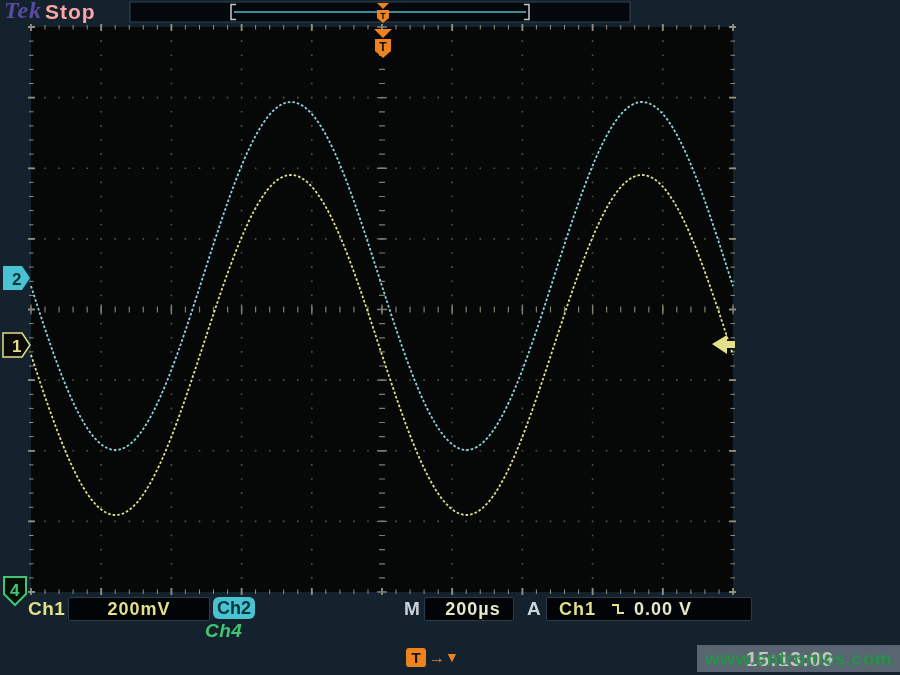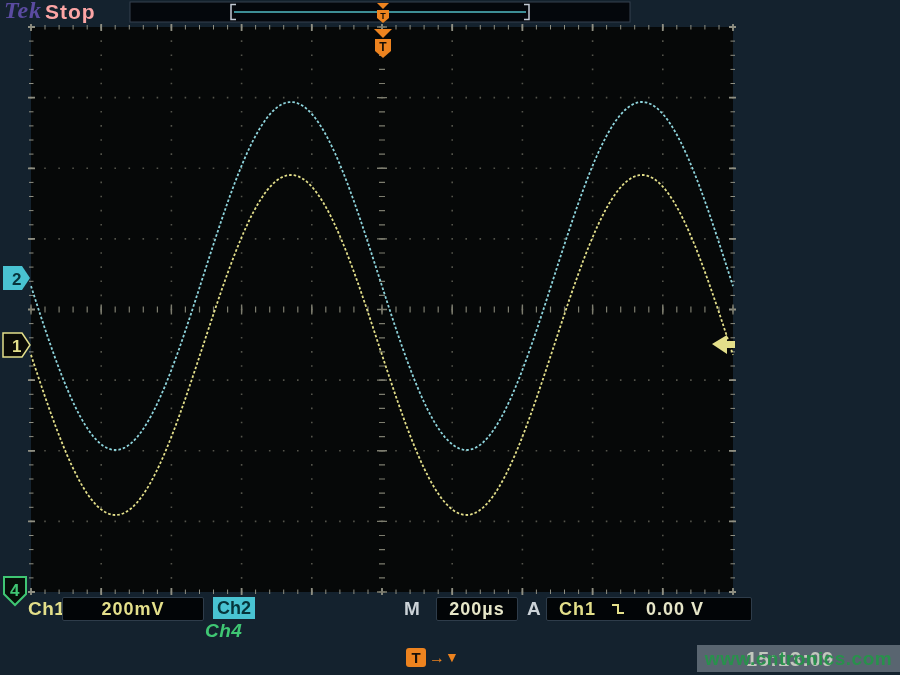--- a/index.html
+++ b/index.html
@@ -8,33 +8,33 @@
   #scope-svg{position:absolute;left:0;top:0;z-index:1;}
   .abs{position:absolute;z-index:3;}
   .logo{left:4px;top:-3px;font:italic 900 24px "Liberation Serif",serif;color:#5a4ba0;letter-spacing:1px;}
   .status{left:45px;top:0px;font:bold 21px "Liberation Sans",sans-serif;color:#fca5a5;letter-spacing:1px;}
   .rbox{position:absolute;background:#020507;border:1px solid #2e3c4a;border-radius:2px;
         display:flex;align-items:center;justify-content:center;
         font:bold 18px "Liberation Sans",sans-serif;letter-spacing:1px;z-index:3;}
   .lbl{position:absolute;font:bold 19px "Liberation Sans",sans-serif;letter-spacing:.5px;z-index:3;}
   .c-ch1{color:var(--c-ch1);} .c-ch2{color:var(--c-ch2);} .c-ch4{color:var(--c-ch4);font-style:italic;}
   .c-pale{color:var(--c-pale);} .c-white{color:var(--c-white);}
-  .ch2tag{position:absolute;background:var(--c-ch2_solid);color:#06343b;border-radius:0;
+  .ch2tag{position:absolute;background:var(--c-ch2_solid);color:#06343b;border-radius:6px;
         display:flex;align-items:center;justify-content:center;
         font:bold 18px "Liberation Sans",sans-serif;z-index:3;}
   .ttime-icon{position:absolute;width:20px;height:19px;background:var(--c-orange);border-radius:3px;
         display:flex;align-items:center;justify-content:center;color:#18100a;
         font:bold 15px "Liberation Sans",sans-serif;z-index:3;}
   .orange-glyph{position:absolute;color:var(--c-orange);font:bold 16px "Liberation Sans",sans-serif;z-index:3;}
   .dt{position:absolute;font:bold 20px "Liberation Sans",sans-serif;color:var(--c-pale);letter-spacing:1px;z-index:3;}
   #watermark-band{position:absolute;left:697px;top:645px;width:203px;height:27px;
         background:rgba(158,168,177,.5);display:flex;align-items:center;justify-content:center;z-index:4;}
   #watermark-text{font:bold 19px "Liberation Sans",sans-serif;color:rgba(38,148,74,.95);letter-spacing:.5px;}
   .trigflex{gap:0;justify-content:flex-start;padding-left:12px;}
-  .trigflex .t-src{margin-right:14px;} .trigflex .t-lvl{margin-left:20px;}
+  .trigflex .t-src{margin-right:14px;} .trigflex .t-lvl{margin-left:8px;}
 </style>
 </head>
 <body>
 
 <div id="stage">
 
   <svg id="scope-svg" width="900" height="675">
     <rect id="grat-bg" x="31" y="27" width="702" height="565" fill="#060808"></rect>
     <g id="grid-layer">
         <path d="M100.4,27.0 h1.6 M100.4,41.1 h1.6 M100.4,55.3 h1.6 M100.4,69.4 h1.6 M100.4,83.5 h1.6 M100.4,97.6 h1.6 M100.4,111.8 h1.6 M100.4,125.9 h1.6 M100.4,140.0 h1.6 M100.4,154.1 h1.6 M100.4,168.3 h1.6 M100.4,182.4 h1.6 M100.4,196.5 h1.6 M100.4,210.6 h1.6 M100.4,224.8 h1.6 M100.4,238.9 h1.6 M100.4,253.0 h1.6 M100.4,267.1 h1.6 M100.4,281.3 h1.6 M100.4,295.4 h1.6 M100.4,309.5 h1.6 M100.4,323.6 h1.6 M100.4,337.8 h1.6 M100.4,351.9 h1.6 M100.4,366.0 h1.6 M100.4,380.1 h1.6 M100.4,394.3 h1.6 M100.4,408.4 h1.6 M100.4,422.5 h1.6 M100.4,436.6 h1.6 M100.4,450.8 h1.6 M100.4,464.9 h1.6 M100.4,479.0 h1.6 M100.4,493.1 h1.6 M100.4,507.3 h1.6 M100.4,521.4 h1.6 M100.4,535.5 h1.6 M100.4,549.6 h1.6 M100.4,563.8 h1.6 M100.4,577.9 h1.6 M100.4,592.0 h1.6 M170.6,27.0 h1.6 M170.6,41.1 h1.6 M170.6,55.3 h1.6 M170.6,69.4 h1.6 M170.6,83.5 h1.6 M170.6,97.6 h1.6 M170.6,111.8 h1.6 M170.6,125.9 h1.6 M170.6,140.0 h1.6 M170.6,154.1 h1.6 M170.6,168.3 h1.6 M170.6,182.4 h1.6 M170.6,196.5 h1.6 M170.6,210.6 h1.6 M170.6,224.8 h1.6 M170.6,238.9 h1.6 M170.6,253.0 h1.6 M170.6,267.1 h1.6 M170.6,281.3 h1.6 M170.6,295.4 h1.6 M170.6,309.5 h1.6 M170.6,323.6 h1.6 M170.6,337.8 h1.6 M170.6,351.9 h1.6 M170.6,366.0 h1.6 M170.6,380.1 h1.6 M170.6,394.3 h1.6 M170.6,408.4 h1.6 M170.6,422.5 h1.6 M170.6,436.6 h1.6 M170.6,450.8 h1.6 M170.6,464.9 h1.6 M170.6,479.0 h1.6 M170.6,493.1 h1.6 M170.6,507.3 h1.6 M170.6,521.4 h1.6 M170.6,535.5 h1.6 M170.6,549.6 h1.6 M170.6,563.8 h1.6 M170.6,577.9 h1.6 M170.6,592.0 h1.6 M240.8,27.0 h1.6 M240.8,41.1 h1.6 M240.8,55.3 h1.6 M240.8,69.4 h1.6 M240.8,83.5 h1.6 M240.8,97.6 h1.6 M240.8,111.8 h1.6 M240.8,125.9 h1.6 M240.8,140.0 h1.6 M240.8,154.1 h1.6 M240.8,168.3 h1.6 M240.8,182.4 h1.6 M240.8,196.5 h1.6 M240.8,210.6 h1.6 M240.8,224.8 h1.6 M240.8,238.9 h1.6 M240.8,253.0 h1.6 M240.8,267.1 h1.6 M240.8,281.3 h1.6 M240.8,295.4 h1.6 M240.8,309.5 h1.6 M240.8,323.6 h1.6 M240.8,337.8 h1.6 M240.8,351.9 h1.6 M240.8,366.0 h1.6 M240.8,380.1 h1.6 M240.8,394.3 h1.6 M240.8,408.4 h1.6 M240.8,422.5 h1.6 M240.8,436.6 h1.6 M240.8,450.8 h1.6 M240.8,464.9 h1.6 M240.8,479.0 h1.6 M240.8,493.1 h1.6 M240.8,507.3 h1.6 M240.8,521.4 h1.6 M240.8,535.5 h1.6 M240.8,549.6 h1.6 M240.8,563.8 h1.6 M240.8,577.9 h1.6 M240.8,592.0 h1.6 M311.0,27.0 h1.6 M311.0,41.1 h1.6 M311.0,55.3 h1.6 M311.0,69.4 h1.6 M311.0,83.5 h1.6 M311.0,97.6 h1.6 M311.0,111.8 h1.6 M311.0,125.9 h1.6 M311.0,140.0 h1.6 M311.0,154.1 h1.6 M311.0,168.3 h1.6 M311.0,182.4 h1.6 M311.0,196.5 h1.6 M311.0,210.6 h1.6 M311.0,224.8 h1.6 M311.0,238.9 h1.6 M311.0,253.0 h1.6 M311.0,267.1 h1.6 M311.0,281.3 h1.6 M311.0,295.4 h1.6 M311.0,309.5 h1.6 M311.0,323.6 h1.6 M311.0,337.8 h1.6 M311.0,351.9 h1.6 M311.0,366.0 h1.6 M311.0,380.1 h1.6 M311.0,394.3 h1.6 M311.0,408.4 h1.6 M311.0,422.5 h1.6 M311.0,436.6 h1.6 M311.0,450.8 h1.6 M311.0,464.9 h1.6 M311.0,479.0 h1.6 M311.0,493.1 h1.6 M311.0,507.3 h1.6 M311.0,521.4 h1.6 M311.0,535.5 h1.6 M311.0,549.6 h1.6 M311.0,563.8 h1.6 M311.0,577.9 h1.6 M311.0,592.0 h1.6 M451.4,27.0 h1.6 M451.4,41.1 h1.6 M451.4,55.3 h1.6 M451.4,69.4 h1.6 M451.4,83.5 h1.6 M451.4,97.6 h1.6 M451.4,111.8 h1.6 M451.4,125.9 h1.6 M451.4,140.0 h1.6 M451.4,154.1 h1.6 M451.4,168.3 h1.6 M451.4,182.4 h1.6 M451.4,196.5 h1.6 M451.4,210.6 h1.6 M451.4,224.8 h1.6 M451.4,238.9 h1.6 M451.4,253.0 h1.6 M451.4,267.1 h1.6 M451.4,281.3 h1.6 M451.4,295.4 h1.6 M451.4,309.5 h1.6 M451.4,323.6 h1.6 M451.4,337.8 h1.6 M451.4,351.9 h1.6 M451.4,366.0 h1.6 M451.4,380.1 h1.6 M451.4,394.3 h1.6 M451.4,408.4 h1.6 M451.4,422.5 h1.6 M451.4,436.6 h1.6 M451.4,450.8 h1.6 M451.4,464.9 h1.6 M451.4,479.0 h1.6 M451.4,493.1 h1.6 M451.4,507.3 h1.6 M451.4,521.4 h1.6 M451.4,535.5 h1.6 M451.4,549.6 h1.6 M451.4,563.8 h1.6 M451.4,577.9 h1.6 M451.4,592.0 h1.6 M521.6,27.0 h1.6 M521.6,41.1 h1.6 M521.6,55.3 h1.6 M521.6,69.4 h1.6 M521.6,83.5 h1.6 M521.6,97.6 h1.6 M521.6,111.8 h1.6 M521.6,125.9 h1.6 M521.6,140.0 h1.6 M521.6,154.1 h1.6 M521.6,168.3 h1.6 M521.6,182.4 h1.6 M521.6,196.5 h1.6 M521.6,210.6 h1.6 M521.6,224.8 h1.6 M521.6,238.9 h1.6 M521.6,253.0 h1.6 M521.6,267.1 h1.6 M521.6,281.3 h1.6 M521.6,295.4 h1.6 M521.6,309.5 h1.6 M521.6,323.6 h1.6 M521.6,337.8 h1.6 M521.6,351.9 h1.6 M521.6,366.0 h1.6 M521.6,380.1 h1.6 M521.6,394.3 h1.6 M521.6,408.4 h1.6 M521.6,422.5 h1.6 M521.6,436.6 h1.6 M521.6,450.8 h1.6 M521.6,464.9 h1.6 M521.6,479.0 h1.6 M521.6,493.1 h1.6 M521.6,507.3 h1.6 M521.6,521.4 h1.6 M521.6,535.5 h1.6 M521.6,549.6 h1.6 M521.6,563.8 h1.6 M521.6,577.9 h1.6 M521.6,592.0 h1.6 M591.8,27.0 h1.6 M591.8,41.1 h1.6 M591.8,55.3 h1.6 M591.8,69.4 h1.6 M591.8,83.5 h1.6 M591.8,97.6 h1.6 M591.8,111.8 h1.6 M591.8,125.9 h1.6 M591.8,140.0 h1.6 M591.8,154.1 h1.6 M591.8,168.3 h1.6 M591.8,182.4 h1.6 M591.8,196.5 h1.6 M591.8,210.6 h1.6 M591.8,224.8 h1.6 M591.8,238.9 h1.6 M591.8,253.0 h1.6 M591.8,267.1 h1.6 M591.8,281.3 h1.6 M591.8,295.4 h1.6 M591.8,309.5 h1.6 M591.8,323.6 h1.6 M591.8,337.8 h1.6 M591.8,351.9 h1.6 M591.8,366.0 h1.6 M591.8,380.1 h1.6 M591.8,394.3 h1.6 M591.8,408.4 h1.6 M591.8,422.5 h1.6 M591.8,436.6 h1.6 M591.8,450.8 h1.6 M591.8,464.9 h1.6 M591.8,479.0 h1.6 M591.8,493.1 h1.6 M591.8,507.3 h1.6 M591.8,521.4 h1.6 M591.8,535.5 h1.6 M591.8,549.6 h1.6 M591.8,563.8 h1.6 M591.8,577.9 h1.6 M591.8,592.0 h1.6 M662.0,27.0 h1.6 M662.0,41.1 h1.6 M662.0,55.3 h1.6 M662.0,69.4 h1.6 M662.0,83.5 h1.6 M662.0,97.6 h1.6 M662.0,111.8 h1.6 M662.0,125.9 h1.6 M662.0,140.0 h1.6 M662.0,154.1 h1.6 M662.0,168.3 h1.6 M662.0,182.4 h1.6 M662.0,196.5 h1.6 M662.0,210.6 h1.6 M662.0,224.8 h1.6 M662.0,238.9 h1.6 M662.0,253.0 h1.6 M662.0,267.1 h1.6 M662.0,281.3 h1.6 M662.0,295.4 h1.6 M662.0,309.5 h1.6 M662.0,323.6 h1.6 M662.0,337.8 h1.6 M662.0,351.9 h1.6 M662.0,366.0 h1.6 M662.0,380.1 h1.6 M662.0,394.3 h1.6 M662.0,408.4 h1.6 M662.0,422.5 h1.6 M662.0,436.6 h1.6 M662.0,450.8 h1.6 M662.0,464.9 h1.6 M662.0,479.0 h1.6 M662.0,493.1 h1.6 M662.0,507.3 h1.6 M662.0,521.4 h1.6 M662.0,535.5 h1.6 M662.0,549.6 h1.6 M662.0,563.8 h1.6 M662.0,577.9 h1.6 M662.0,592.0 h1.6 M30.2,97.6 h1.6 M44.2,97.6 h1.6 M58.3,97.6 h1.6 M72.3,97.6 h1.6 M86.4,97.6 h1.6 M100.4,97.6 h1.6 M114.4,97.6 h1.6 M128.5,97.6 h1.6 M142.5,97.6 h1.6 M156.6,97.6 h1.6 M170.6,97.6 h1.6 M184.6,97.6 h1.6 M198.7,97.6 h1.6 M212.7,97.6 h1.6 M226.8,97.6 h1.6 M240.8,97.6 h1.6 M254.8,97.6 h1.6 M268.9,97.6 h1.6 M282.9,97.6 h1.6 M297.0,97.6 h1.6 M311.0,97.6 h1.6 M325.0,97.6 h1.6 M339.1,97.6 h1.6 M353.1,97.6 h1.6 M367.2,97.6 h1.6 M381.2,97.6 h1.6 M395.2,97.6 h1.6 M409.3,97.6 h1.6 M423.3,97.6 h1.6 M437.4,97.6 h1.6 M451.4,97.6 h1.6 M465.4,97.6 h1.6 M479.5,97.6 h1.6 M493.5,97.6 h1.6 M507.6,97.6 h1.6 M521.6,97.6 h1.6 M535.6,97.6 h1.6 M549.7,97.6 h1.6 M563.7,97.6 h1.6 M577.8,97.6 h1.6 M591.8,97.6 h1.6 M605.8,97.6 h1.6 M619.9,97.6 h1.6 M633.9,97.6 h1.6 M648.0,97.6 h1.6 M662.0,97.6 h1.6 M676.0,97.6 h1.6 M690.1,97.6 h1.6 M704.1,97.6 h1.6 M718.2,97.6 h1.6 M732.2,97.6 h1.6 M30.2,168.3 h1.6 M44.2,168.3 h1.6 M58.3,168.3 h1.6 M72.3,168.3 h1.6 M86.4,168.3 h1.6 M100.4,168.3 h1.6 M114.4,168.3 h1.6 M128.5,168.3 h1.6 M142.5,168.3 h1.6 M156.6,168.3 h1.6 M170.6,168.3 h1.6 M184.6,168.3 h1.6 M198.7,168.3 h1.6 M212.7,168.3 h1.6 M226.8,168.3 h1.6 M240.8,168.3 h1.6 M254.8,168.3 h1.6 M268.9,168.3 h1.6 M282.9,168.3 h1.6 M297.0,168.3 h1.6 M311.0,168.3 h1.6 M325.0,168.3 h1.6 M339.1,168.3 h1.6 M353.1,168.3 h1.6 M367.2,168.3 h1.6 M381.2,168.3 h1.6 M395.2,168.3 h1.6 M409.3,168.3 h1.6 M423.3,168.3 h1.6 M437.4,168.3 h1.6 M451.4,168.3 h1.6 M465.4,168.3 h1.6 M479.5,168.3 h1.6 M493.5,168.3 h1.6 M507.6,168.3 h1.6 M521.6,168.3 h1.6 M535.6,168.3 h1.6 M549.7,168.3 h1.6 M563.7,168.3 h1.6 M577.8,168.3 h1.6 M591.8,168.3 h1.6 M605.8,168.3 h1.6 M619.9,168.3 h1.6 M633.9,168.3 h1.6 M648.0,168.3 h1.6 M662.0,168.3 h1.6 M676.0,168.3 h1.6 M690.1,168.3 h1.6 M704.1,168.3 h1.6 M718.2,168.3 h1.6 M732.2,168.3 h1.6 M30.2,238.9 h1.6 M44.2,238.9 h1.6 M58.3,238.9 h1.6 M72.3,238.9 h1.6 M86.4,238.9 h1.6 M100.4,238.9 h1.6 M114.4,238.9 h1.6 M128.5,238.9 h1.6 M142.5,238.9 h1.6 M156.6,238.9 h1.6 M170.6,238.9 h1.6 M184.6,238.9 h1.6 M198.7,238.9 h1.6 M212.7,238.9 h1.6 M226.8,238.9 h1.6 M240.8,238.9 h1.6 M254.8,238.9 h1.6 M268.9,238.9 h1.6 M282.9,238.9 h1.6 M297.0,238.9 h1.6 M311.0,238.9 h1.6 M325.0,238.9 h1.6 M339.1,238.9 h1.6 M353.1,238.9 h1.6 M367.2,238.9 h1.6 M381.2,238.9 h1.6 M395.2,238.9 h1.6 M409.3,238.9 h1.6 M423.3,238.9 h1.6 M437.4,238.9 h1.6 M451.4,238.9 h1.6 M465.4,238.9 h1.6 M479.5,238.9 h1.6 M493.5,238.9 h1.6 M507.6,238.9 h1.6 M521.6,238.9 h1.6 M535.6,238.9 h1.6 M549.7,238.9 h1.6 M563.7,238.9 h1.6 M577.8,238.9 h1.6 M591.8,238.9 h1.6 M605.8,238.9 h1.6 M619.9,238.9 h1.6 M633.9,238.9 h1.6 M648.0,238.9 h1.6 M662.0,238.9 h1.6 M676.0,238.9 h1.6 M690.1,238.9 h1.6 M704.1,238.9 h1.6 M718.2,238.9 h1.6 M732.2,238.9 h1.6 M30.2,380.1 h1.6 M44.2,380.1 h1.6 M58.3,380.1 h1.6 M72.3,380.1 h1.6 M86.4,380.1 h1.6 M100.4,380.1 h1.6 M114.4,380.1 h1.6 M128.5,380.1 h1.6 M142.5,380.1 h1.6 M156.6,380.1 h1.6 M170.6,380.1 h1.6 M184.6,380.1 h1.6 M198.7,380.1 h1.6 M212.7,380.1 h1.6 M226.8,380.1 h1.6 M240.8,380.1 h1.6 M254.8,380.1 h1.6 M268.9,380.1 h1.6 M282.9,380.1 h1.6 M297.0,380.1 h1.6 M311.0,380.1 h1.6 M325.0,380.1 h1.6 M339.1,380.1 h1.6 M353.1,380.1 h1.6 M367.2,380.1 h1.6 M381.2,380.1 h1.6 M395.2,380.1 h1.6 M409.3,380.1 h1.6 M423.3,380.1 h1.6 M437.4,380.1 h1.6 M451.4,380.1 h1.6 M465.4,380.1 h1.6 M479.5,380.1 h1.6 M493.5,380.1 h1.6 M507.6,380.1 h1.6 M521.6,380.1 h1.6 M535.6,380.1 h1.6 M549.7,380.1 h1.6 M563.7,380.1 h1.6 M577.8,380.1 h1.6 M591.8,380.1 h1.6 M605.8,380.1 h1.6 M619.9,380.1 h1.6 M633.9,380.1 h1.6 M648.0,380.1 h1.6 M662.0,380.1 h1.6 M676.0,380.1 h1.6 M690.1,380.1 h1.6 M704.1,380.1 h1.6 M718.2,380.1 h1.6 M732.2,380.1 h1.6 M30.2,450.8 h1.6 M44.2,450.8 h1.6 M58.3,450.8 h1.6 M72.3,450.8 h1.6 M86.4,450.8 h1.6 M100.4,450.8 h1.6 M114.4,450.8 h1.6 M128.5,450.8 h1.6 M142.5,450.8 h1.6 M156.6,450.8 h1.6 M170.6,450.8 h1.6 M184.6,450.8 h1.6 M198.7,450.8 h1.6 M212.7,450.8 h1.6 M226.8,450.8 h1.6 M240.8,450.8 h1.6 M254.8,450.8 h1.6 M268.9,450.8 h1.6 M282.9,450.8 h1.6 M297.0,450.8 h1.6 M311.0,450.8 h1.6 M325.0,450.8 h1.6 M339.1,450.8 h1.6 M353.1,450.8 h1.6 M367.2,450.8 h1.6 M381.2,450.8 h1.6 M395.2,450.8 h1.6 M409.3,450.8 h1.6 M423.3,450.8 h1.6 M437.4,450.8 h1.6 M451.4,450.8 h1.6 M465.4,450.8 h1.6 M479.5,450.8 h1.6 M493.5,450.8 h1.6 M507.6,450.8 h1.6 M521.6,450.8 h1.6 M535.6,450.8 h1.6 M549.7,450.8 h1.6 M563.7,450.8 h1.6 M577.8,450.8 h1.6 M591.8,450.8 h1.6 M605.8,450.8 h1.6 M619.9,450.8 h1.6 M633.9,450.8 h1.6 M648.0,450.8 h1.6 M662.0,450.8 h1.6 M676.0,450.8 h1.6 M690.1,450.8 h1.6 M704.1,450.8 h1.6 M718.2,450.8 h1.6 M732.2,450.8 h1.6 M30.2,521.4 h1.6 M44.2,521.4 h1.6 M58.3,521.4 h1.6 M72.3,521.4 h1.6 M86.4,521.4 h1.6 M100.4,521.4 h1.6 M114.4,521.4 h1.6 M128.5,521.4 h1.6 M142.5,521.4 h1.6 M156.6,521.4 h1.6 M170.6,521.4 h1.6 M184.6,521.4 h1.6 M198.7,521.4 h1.6 M212.7,521.4 h1.6 M226.8,521.4 h1.6 M240.8,521.4 h1.6 M254.8,521.4 h1.6 M268.9,521.4 h1.6 M282.9,521.4 h1.6 M297.0,521.4 h1.6 M311.0,521.4 h1.6 M325.0,521.4 h1.6 M339.1,521.4 h1.6 M353.1,521.4 h1.6 M367.2,521.4 h1.6 M381.2,521.4 h1.6 M395.2,521.4 h1.6 M409.3,521.4 h1.6 M423.3,521.4 h1.6 M437.4,521.4 h1.6 M451.4,521.4 h1.6 M465.4,521.4 h1.6 M479.5,521.4 h1.6 M493.5,521.4 h1.6 M507.6,521.4 h1.6 M521.6,521.4 h1.6 M535.6,521.4 h1.6 M549.7,521.4 h1.6 M563.7,521.4 h1.6 M577.8,521.4 h1.6 M591.8,521.4 h1.6 M605.8,521.4 h1.6 M619.9,521.4 h1.6 M633.9,521.4 h1.6 M648.0,521.4 h1.6 M662.0,521.4 h1.6 M676.0,521.4 h1.6 M690.1,521.4 h1.6 M704.1,521.4 h1.6 M718.2,521.4 h1.6 M732.2,521.4 h1.6 " stroke="#53534a" stroke-width="1.6" fill="none"></path>
@@ -78,24 +78,24 @@
       <path d="M4,577 h22 v17 l-11,11 l-11,-11 z" fill="#061009" stroke="#3fc673" stroke-width="2"></path>
       <text x="10" y="596" font-size="17" font-weight="bold" fill="#3fc673" font-family="Liberation Sans, sans-serif">4</text>
     </g>
     <path d="M712,344 l15,-9 v6 h8 v7 h-8 v6 z" fill="#e3df8a"></path>
   </svg>
 
   <div class="abs logo">Tek</div>
   <div class="abs status">Stop</div>
 
   <div class="lbl c-ch1" style="left:28px;top:598px;">Ch1</div>
-  <div class="rbox c-ch1" style="left:62px;top:597px;width:140px;height:22px;">200mV</div>
+  <div class="rbox c-ch1" style="left:68px;top:597px;width:140px;height:22px;">200mV</div>
   <div class="ch2tag" style="left:213px;top:597px;width:42px;height:22px;">Ch2</div>
   <div class="lbl c-white" style="left:404px;top:598px;">M</div>
-  <div class="rbox c-pale" style="left:436px;top:597px;width:80px;height:22px;">200µs</div>
+  <div class="rbox c-pale" style="left:424px;top:597px;width:80px;height:22px;padding-left:8px;">200µs</div>
   <div class="lbl c-white" style="left:527px;top:598px;">A</div>
   <div class="rbox trigflex" style="left:546px;top:597px;width:192px;height:22px;">
     <span class="c-ch1 t-src">Ch1</span>
     <svg width="16" height="16" viewBox="0 0 16 16">
       <path d="M2,4 h6 v8 h6" fill="none" stroke="#e3df8a" stroke-width="2"></path>
     </svg>
     <span class="c-pale t-lvl">0.00 V</span>
   </div>
 
   <div class="lbl c-ch4" style="left:205px;top:620px;">Ch4</div>

